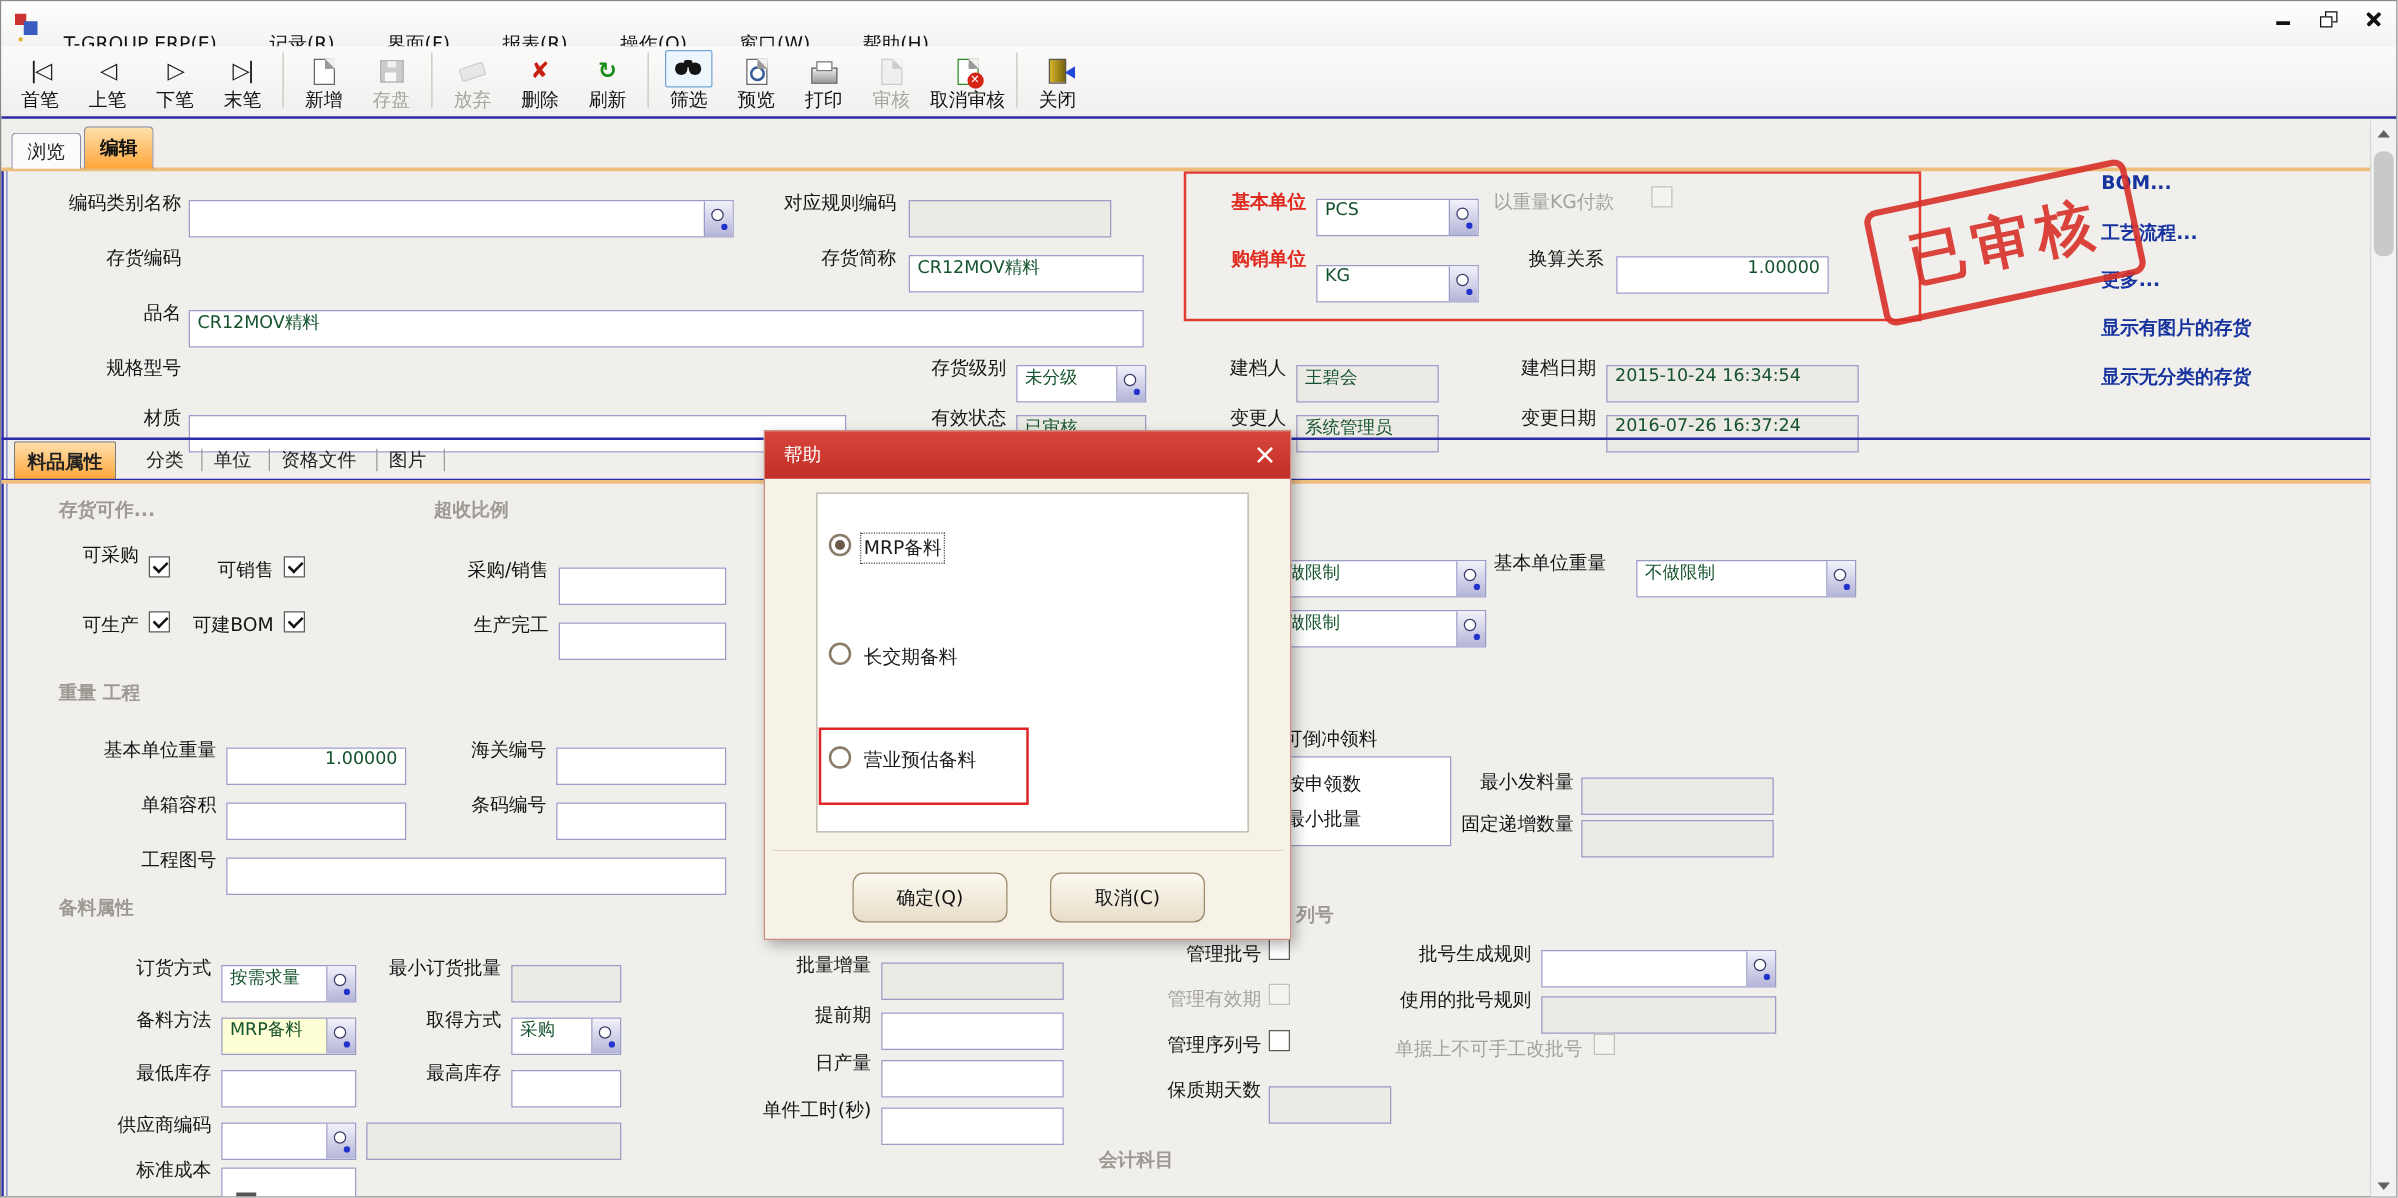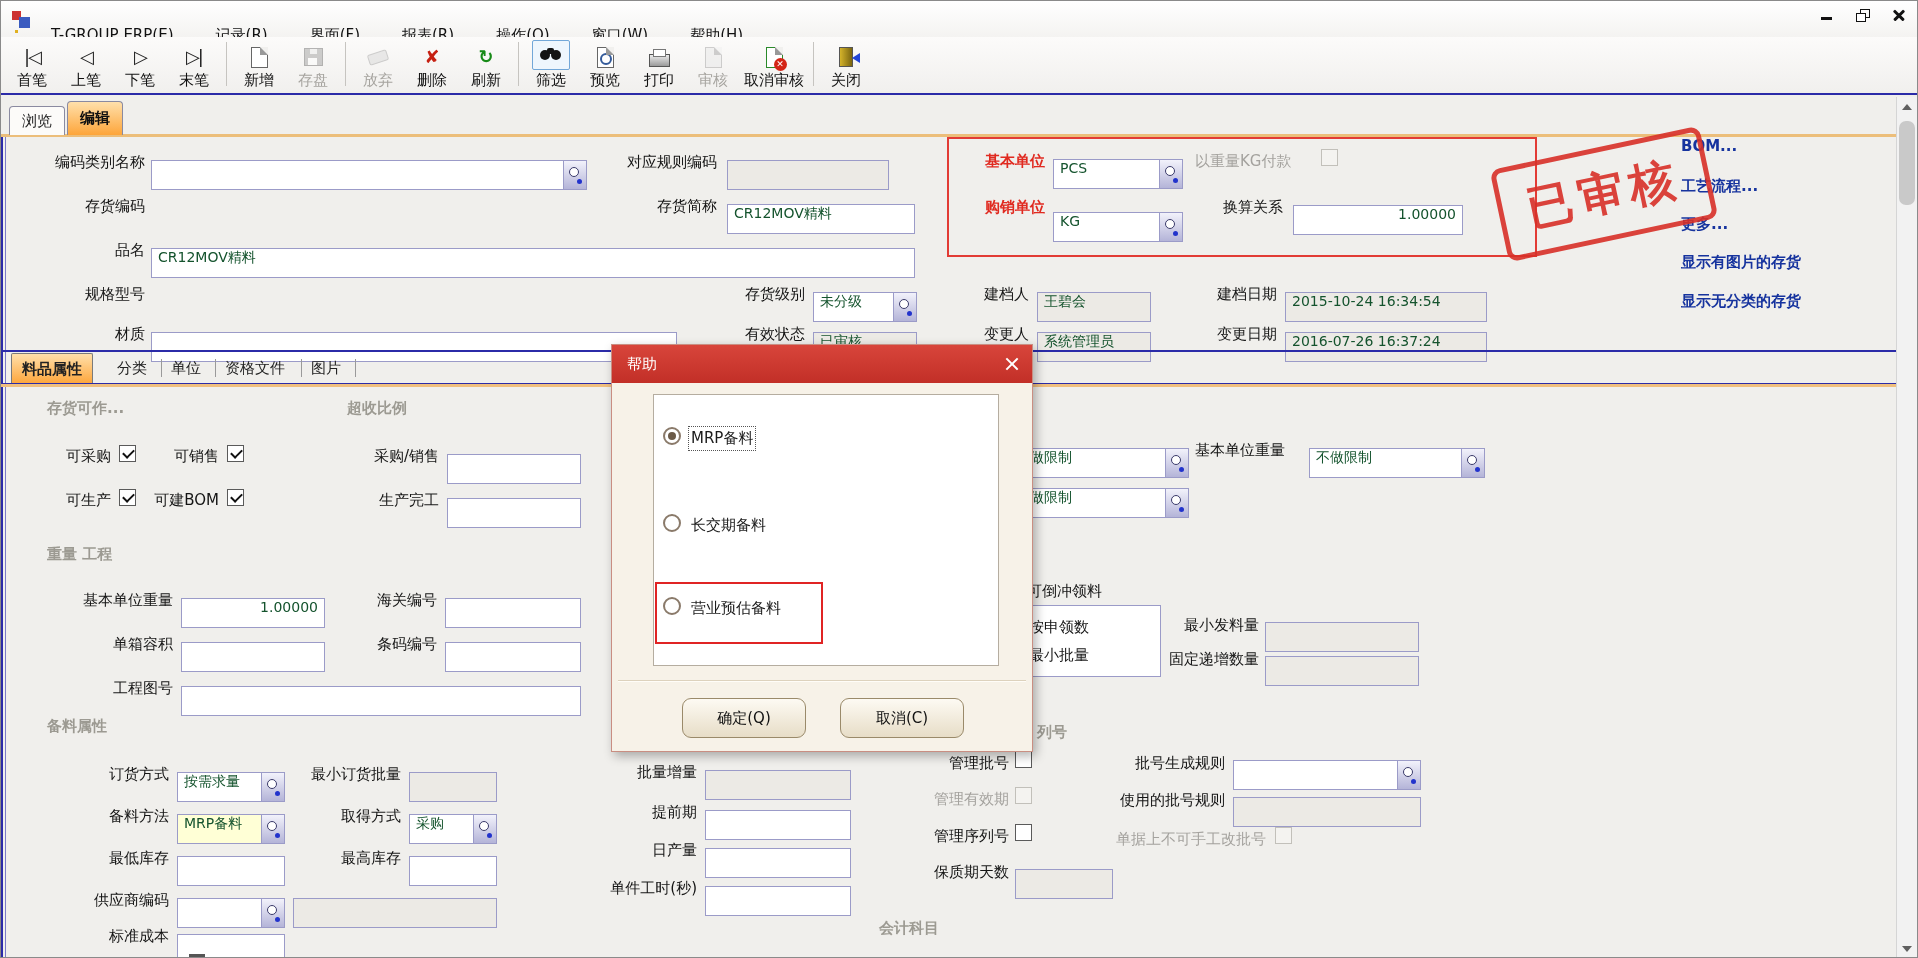--- a/index.html
+++ b/index.html
@@ -330,21 +330,21 @@
   <div class="dtab" style="left:224px;top:358px">资格文件</div>
   <div class="dsep" style="left:300px;top:358px"></div>
   <div class="dtab" style="left:310px;top:358px">图片</div>
   <div class="dsep" style="left:354px;top:358px"></div>
   <div class="dtabs-line1"></div>
   <div class="dtabs-line2"></div>
 
   <div class="sect" style="left:46px;top:398px">存货可作...</div>
   <div class="sect" style="left:346px;top:398px">超收比例</div>
 
-  <div class="lbl" style="left:50px;top:446px;width:60px">可采购</div>
+  <div class="lbl" style="left:50px;top:434px;width:60px">可采购</div>
   <span class="cb on" style="left:118px;top:444px"></span>
   <div class="lbl" style="left:158px;top:446px;width:60px">可销售</div>
   <span class="cb on" style="left:226px;top:444px"></span>
   <div class="lbl" style="left:344px;top:446px;width:94px">采购/销售</div>
   <div class="fld" style="left:446px;top:440px;width:134px">
     <span class="fval"></span>
   </div>
 
   <div class="lbl" style="left:50px;top:490px;width:60px">可生产</div>
   <span class="cb on" style="left:118px;top:488px"></span>

